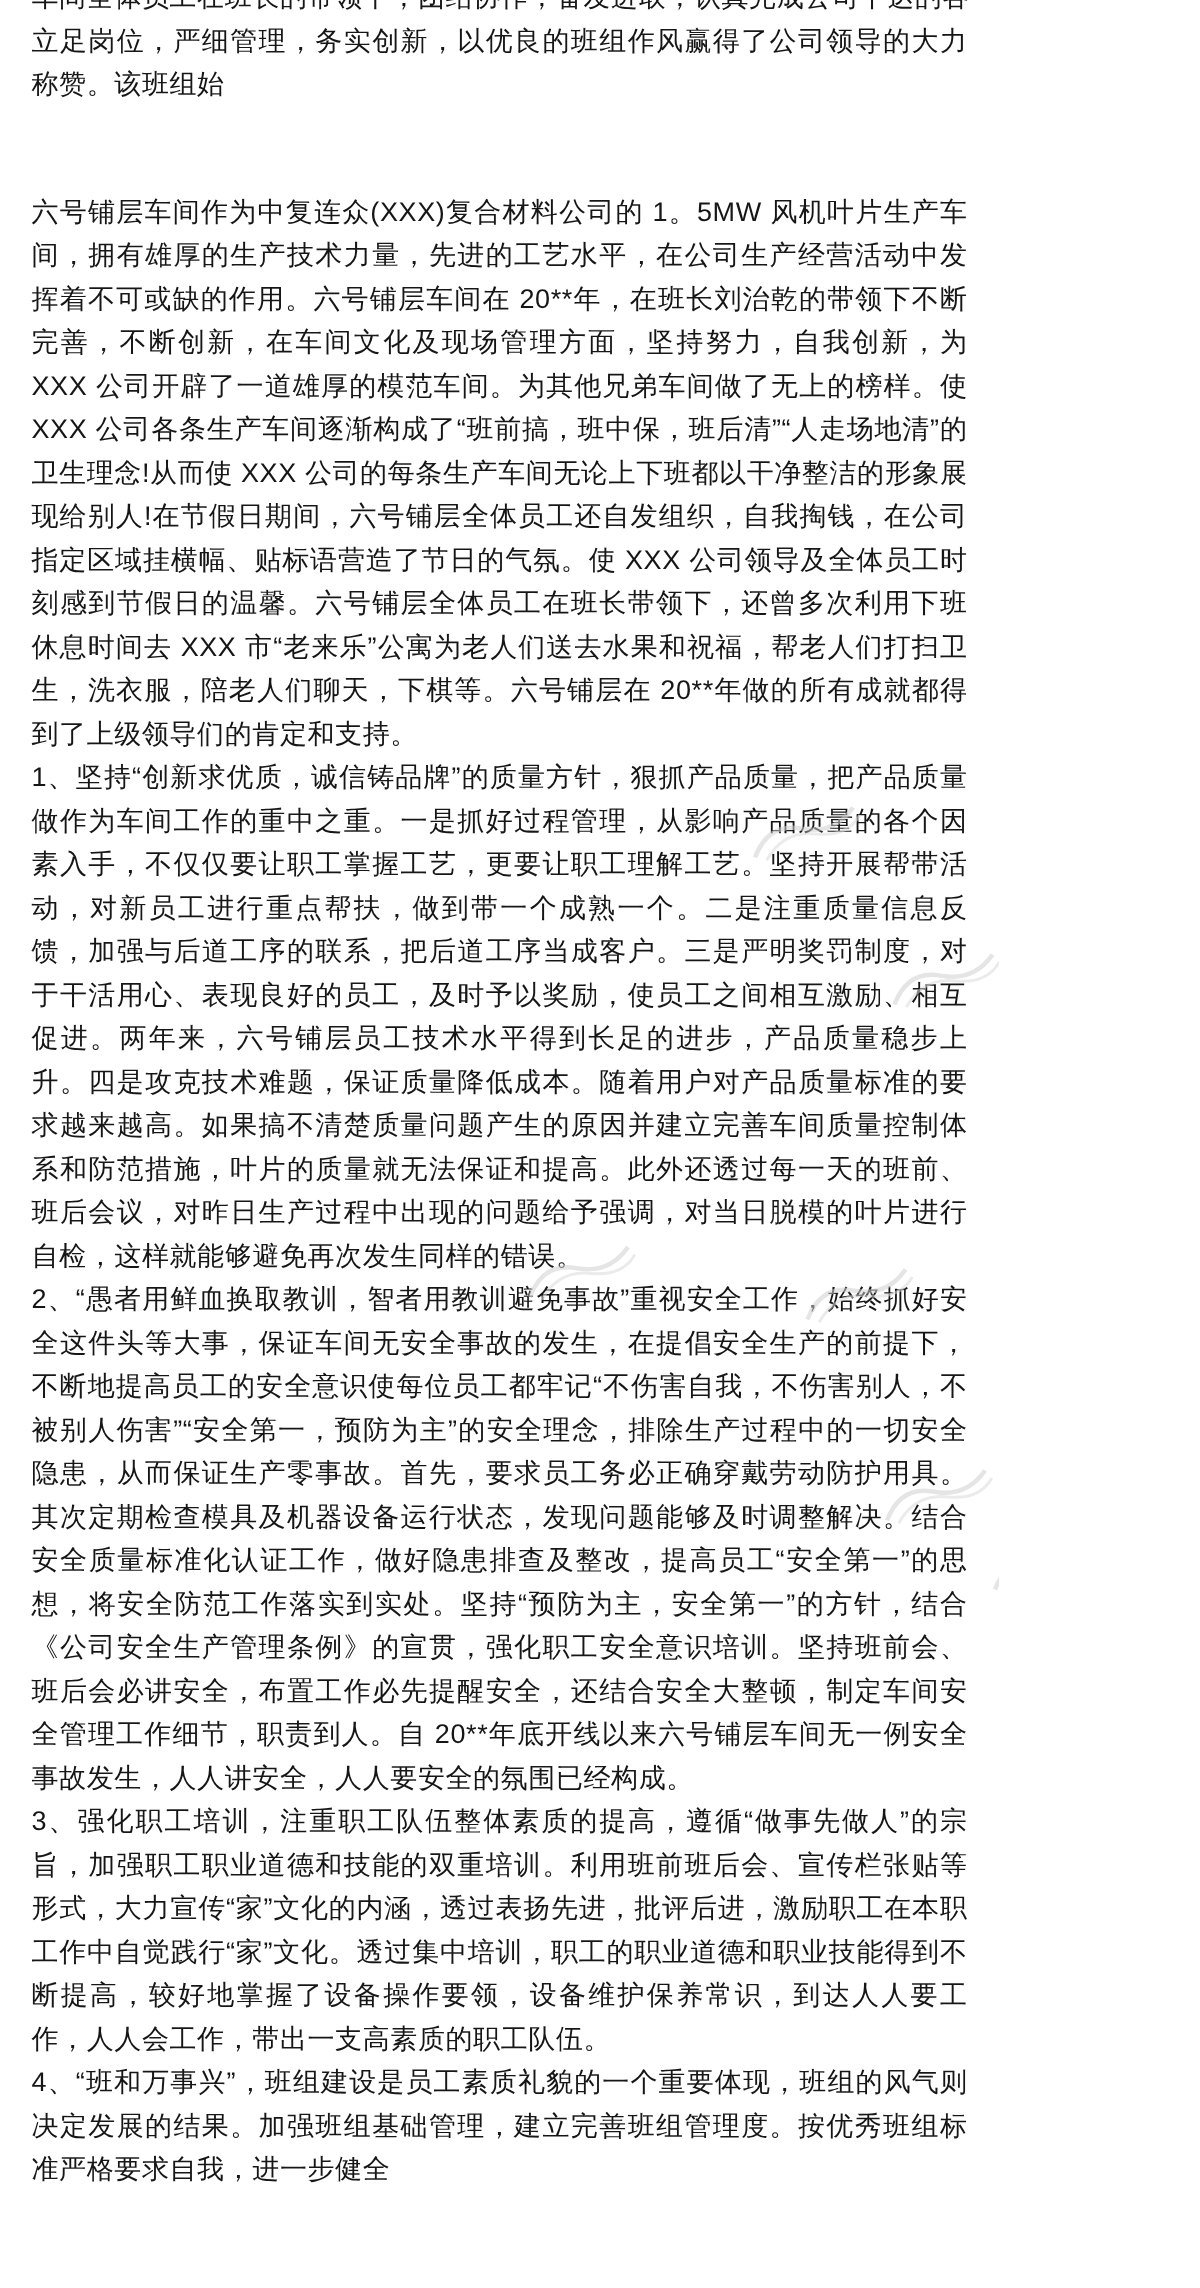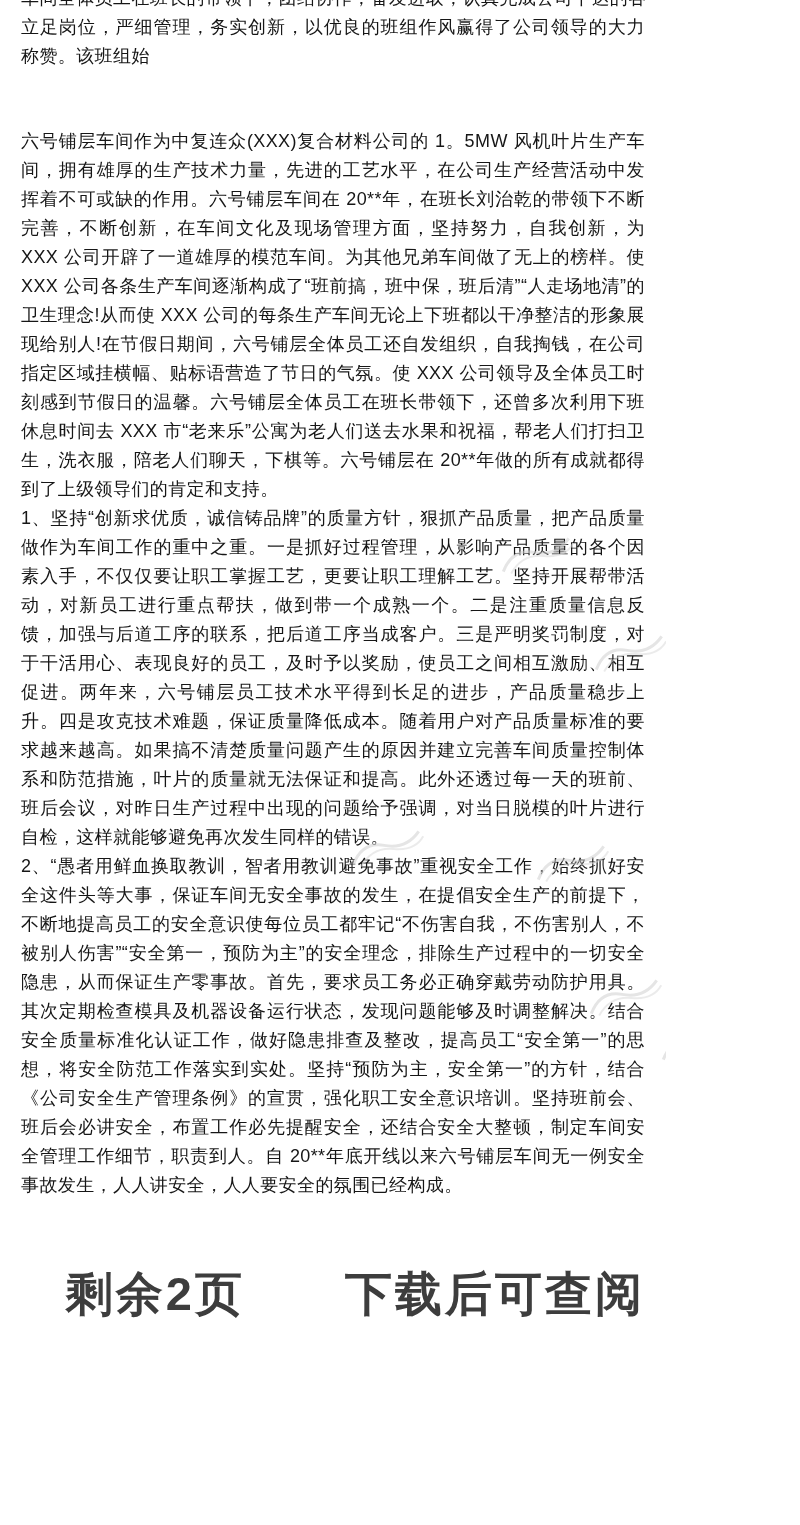--- a/index.html
+++ b/index.html
@@ -75,20 +75,22 @@
       <span>车间全体员工在班长的带领下，团结协作，奋发进取，认真完成公司下达的各项生产任务，</span>
     </div>
 
     <p class="intro-line">立足岗位，严细管理，务实创新，以优良的班组作风赢得了公司领导的大力称赞。该班组始</p>
 
     <div class="page-gap"></div>
 
     <p class="para">六号铺层车间作为中复连众(XXX)复合材料公司的 1。5MW 风机叶片生产车间，拥有雄厚的生产技术力量，先进的工艺水平，在公司生产经营活动中发挥着不可或缺的作用。六号铺层车间在 20**年，在班长刘治乾的带领下不断完善，不断创新，在车间文化及现场管理方面，坚持努力，自我创新，为 XXX 公司开辟了一道雄厚的模范车间。为其他兄弟车间做了无上的榜样。使 XXX 公司各条生产车间逐渐构成了“班前搞，班中保，班后清”“人走场地清”的卫生理念!从而使 XXX 公司的每条生产车间无论上下班都以干净整洁的形象展现给别人!在节假日期间，六号铺层全体员工还自发组织，自我掏钱，在公司指定区域挂横幅、贴标语营造了节日的气氛。使 XXX 公司领导及全体员工时刻感到节假日的温馨。六号铺层全体员工在班长带领下，还曾多次利用下班休息时间去 XXX 市“老来乐”公寓为老人们送去水果和祝福，帮老人们打扫卫生，洗衣服，陪老人们聊天，下棋等。六号铺层在 20**年做的所有成就都得到了上级领导们的肯定和支持。</p>
     <p class="para">1、坚持“创新求优质，诚信铸品牌”的质量方针，狠抓产品质量，把产品质量做作为车间工作的重中之重。一是抓好过程管理，从影响产品质量的各个因素入手，不仅仅要让职工掌握工艺，更要让职工理解工艺。坚持开展帮带活动，对新员工进行重点帮扶，做到带一个成熟一个。二是注重质量信息反馈，加强与后道工序的联系，把后道工序当成客户。三是严明奖罚制度，对于干活用心、表现良好的员工，及时予以奖励，使员工之间相互激励、相互促进。两年来，六号铺层员工技术水平得到长足的进步，产品质量稳步上升。四是攻克技术难题，保证质量降低成本。随着用户对产品质量标准的要求越来越高。如果搞不清楚质量问题产生的原因并建立完善车间质量控制体系和防范措施，叶片的质量就无法保证和提高。此外还透过每一天的班前、班后会议，对昨日生产过程中出现的问题给予强调，对当日脱模的叶片进行自检，这样就能够避免再次发生同样的错误。</p>
     <p class="para">2、“愚者用鲜血换取教训，智者用教训避免事故”重视安全工作，始终抓好安全这件头等大事，保证车间无安全事故的发生，在提倡安全生产的前提下，不断地提高员工的安全意识使每位员工都牢记“不伤害自我，不伤害别人，不被别人伤害”“安全第一，预防为主”的安全理念，排除生产过程中的一切安全隐患，从而保证生产零事故。首先，要求员工务必正确穿戴劳动防护用具。其次定期检查模具及机器设备运行状态，发现问题能够及时调整解决。结合安全质量标准化认证工作，做好隐患排查及整改，提高员工“安全第一”的思想，将安全防范工作落实到实处。坚持“预防为主，安全第一”的方针，结合《公司安全生产管理条例》的宣贯，强化职工安全意识培训。坚持班前会、班后会必讲安全，布置工作必先提醒安全，还结合安全大整顿，制定车间安全管理工作细节，职责到人。自 20**年底开线以来六号铺层车间无一例安全事故发生，人人讲安全，人人要安全的氛围已经构成。</p>
+    <p class="para">3、强化职工培训，注重职工队伍整体素质的提高，遵循“做事先做人”的宗旨，加强职工职业道德和技能的双重培训。利用班前班后会、宣传栏张贴等形式，大力宣传“家”文化的内涵，透过表扬先进，批评后进，激励职工在本职工作中自觉践行“家”文化。透过集中培训，职工的职业道德和职业技能得到不断提高，较好地掌握了设备操作要领，设备维护保养常识，到达人人要工作，人人会工作，带出一支高素质的职工队伍。</p>
+    <p class="para">4、“班和万事兴”，班组建设是员工素质礼貌的一个重要体现，班组的风气则决定发展的结果。加强班组基础管理，建立完善班组管理度。按优秀班组标准严格要求自我，进一步健全</p>
 
     <div class="footer-notice">剩余2页　　下载后可查阅</div>
 
   </div>
 
   <svg class="wm" style="left:495px; top:540px;" width="82" height="30" viewBox="0 0 82 30">
     <path d="M5 22 Q 20 2 40 12 T 77 8" fill="none" stroke="#d0d0d0" stroke-width="3"></path>
     <path d="M12 26 Q 28 10 48 18 T 80 14" fill="none" stroke="#dcdcdc" stroke-width="2"></path>
   </svg>
   <svg class="wm" style="left:588px; top:638px;" width="82" height="30" viewBox="0 0 82 30">

